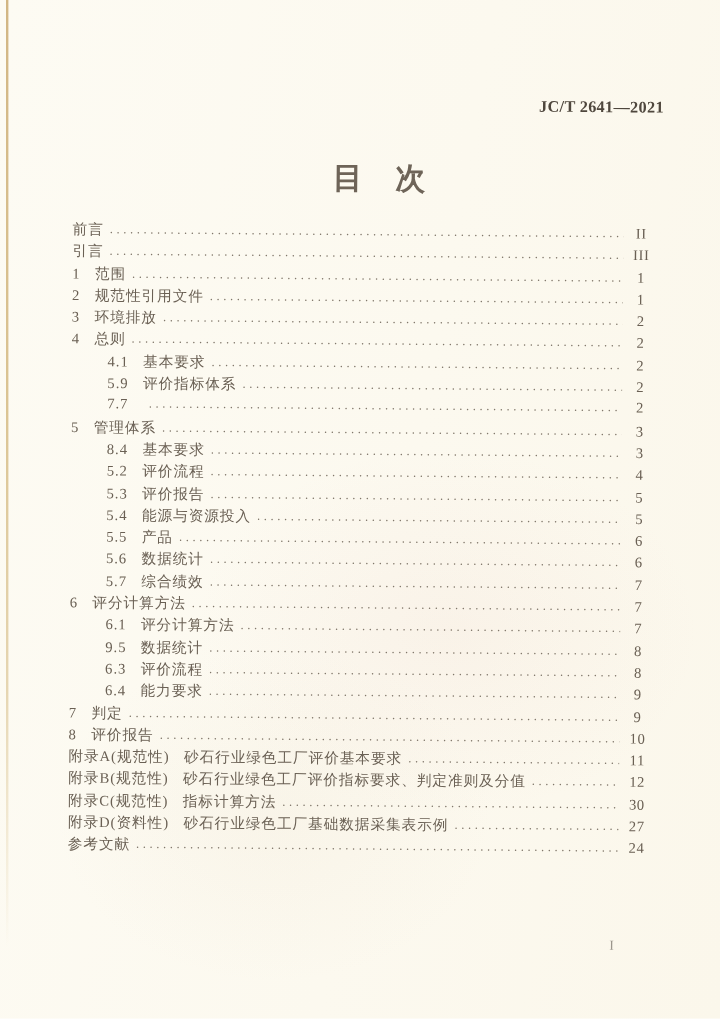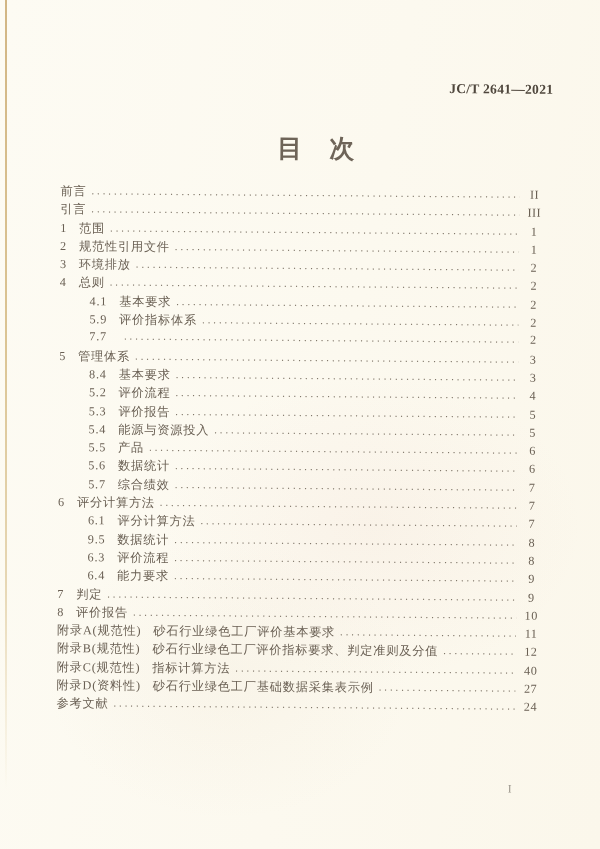--- a/index.html
+++ b/index.html
@@ -245,21 +245,21 @@
     <span class="prefix">附录B(规范性)</span>
     <span class="label">砂石行业绿色工厂评价指标要求、判定准则及分值</span>
     <span class="dots">........................................................................................................................................................................................................</span>
     <span class="pg">12</span>
   </div>
 
   <div class="toc-row">
     <span class="prefix">附录C(规范性)</span>
     <span class="label">指标计算方法</span>
     <span class="dots">........................................................................................................................................................................................................</span>
-    <span class="pg">40</span>
+    <span class="pg">30</span>
   </div>
 
   <div class="toc-row">
     <span class="prefix">附录D(资料性)</span>
     <span class="label">砂石行业绿色工厂基础数据采集表示例</span>
     <span class="dots">........................................................................................................................................................................................................</span>
     <span class="pg">27</span>
   </div>
 
   <div class="toc-row">

